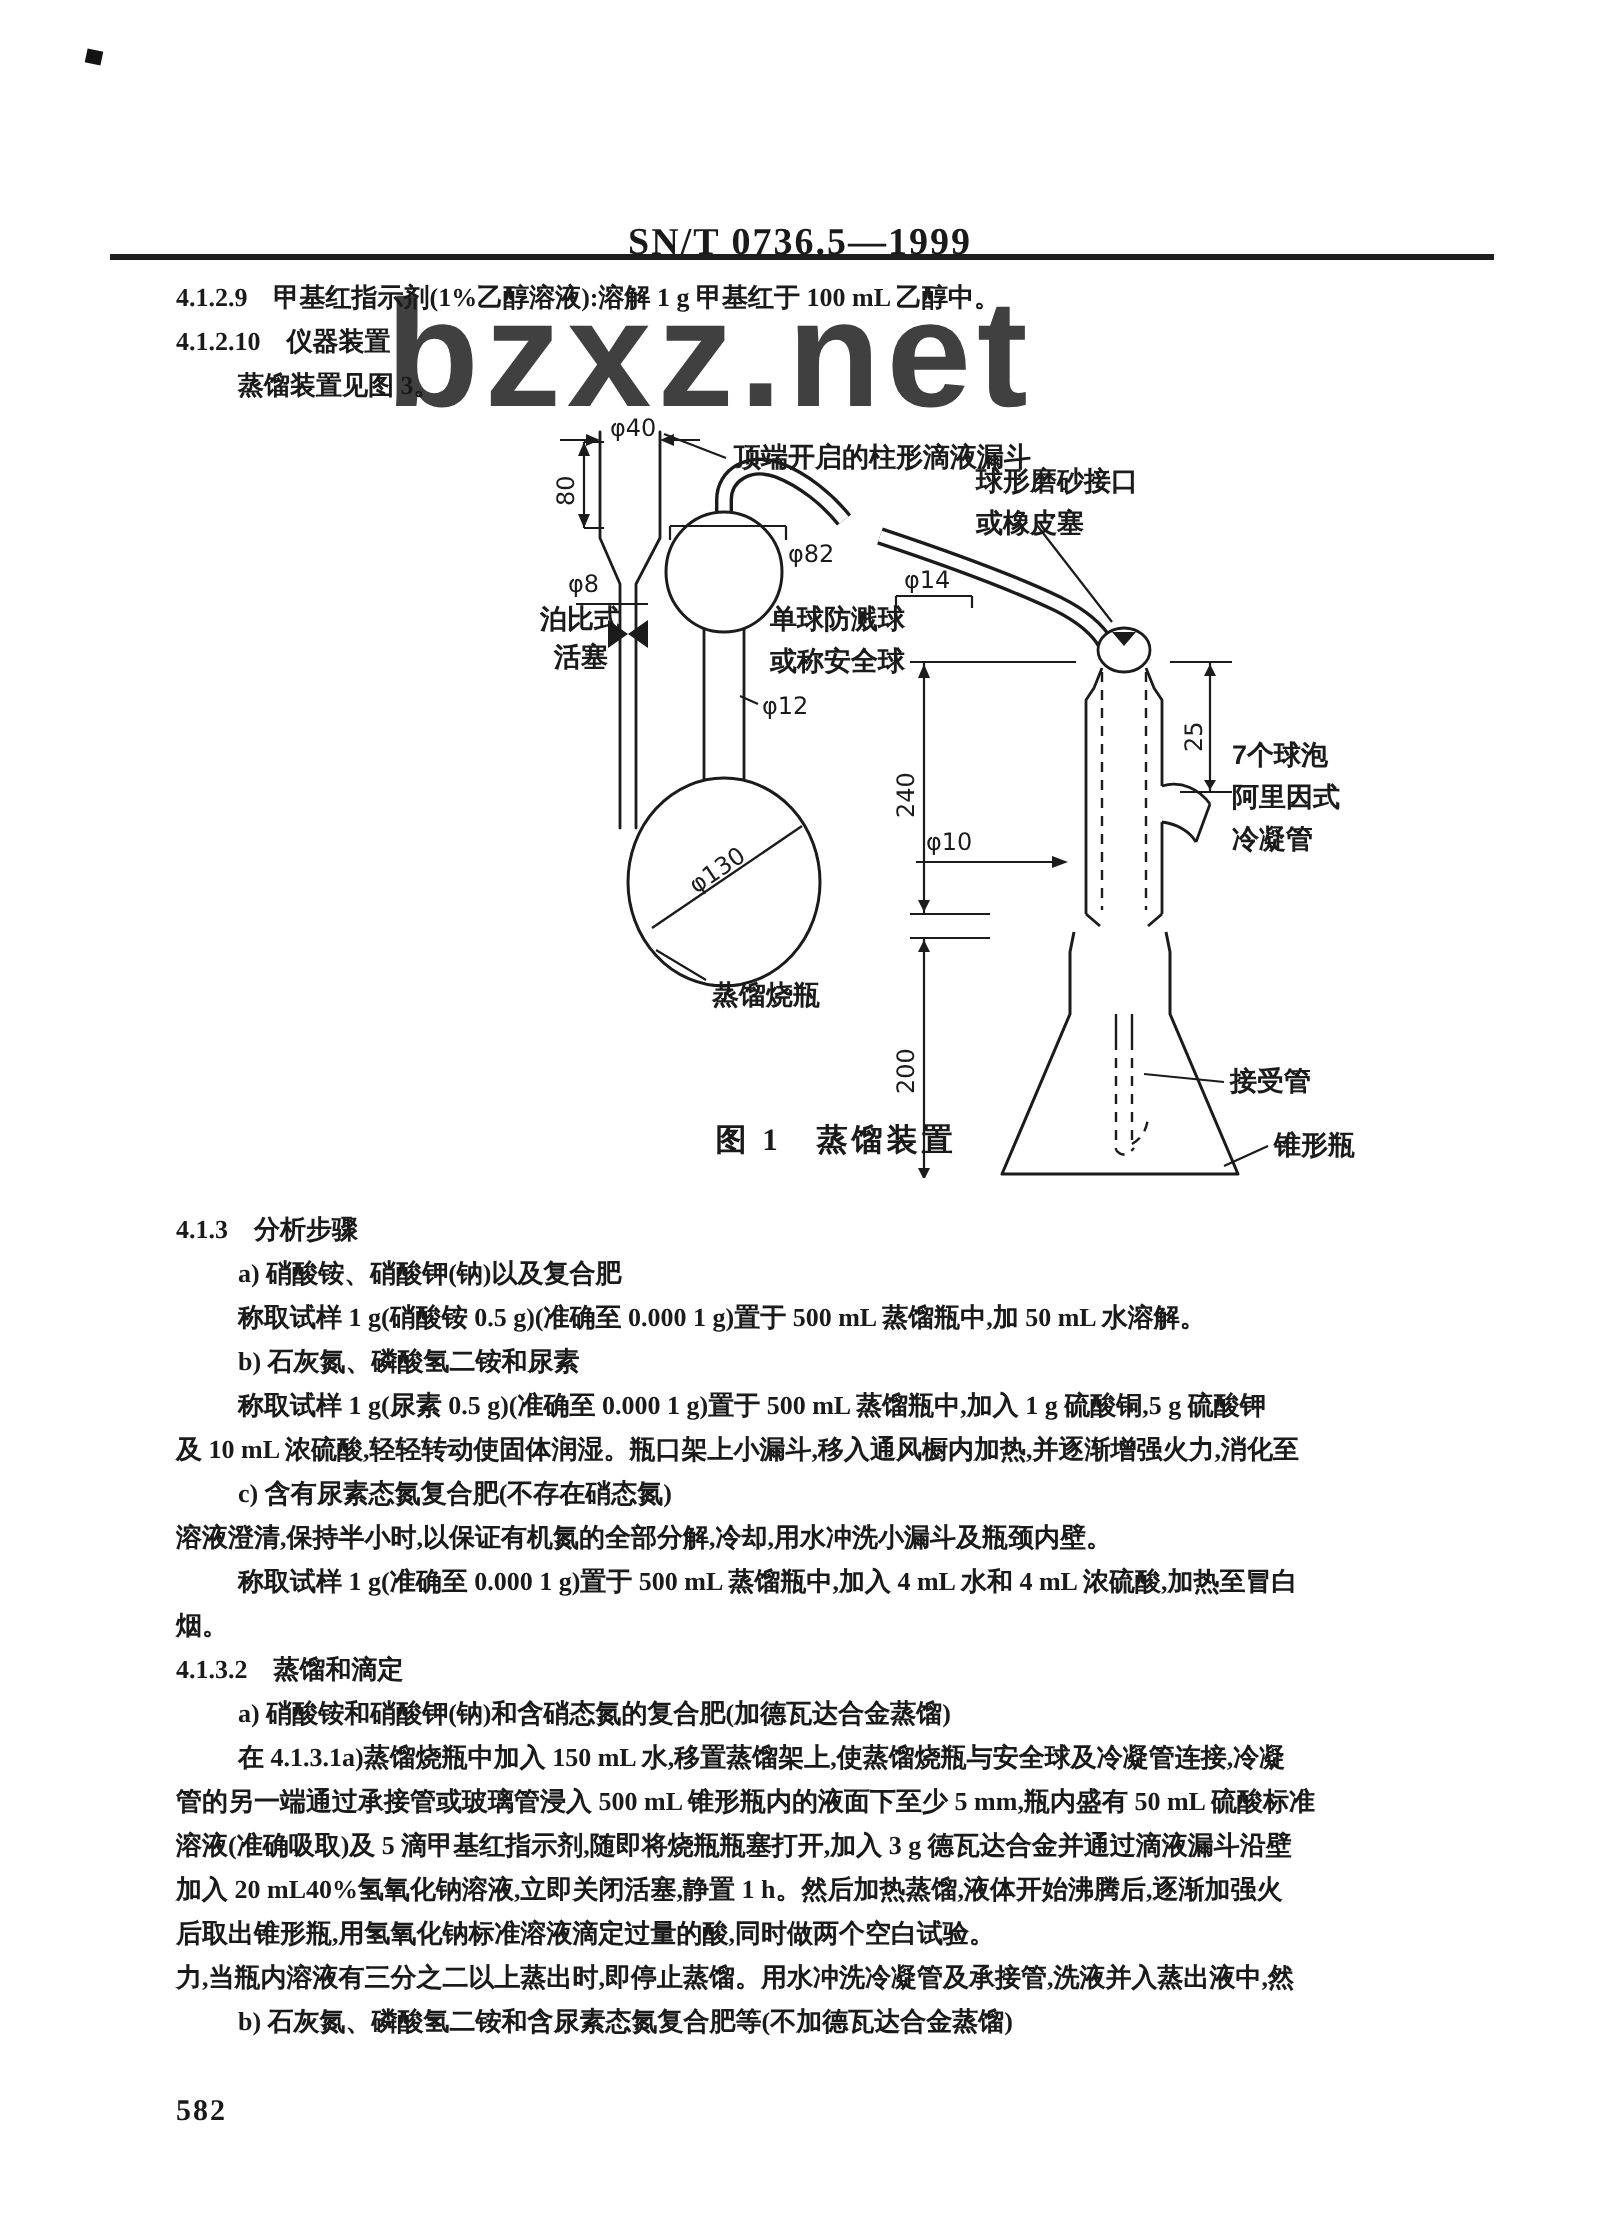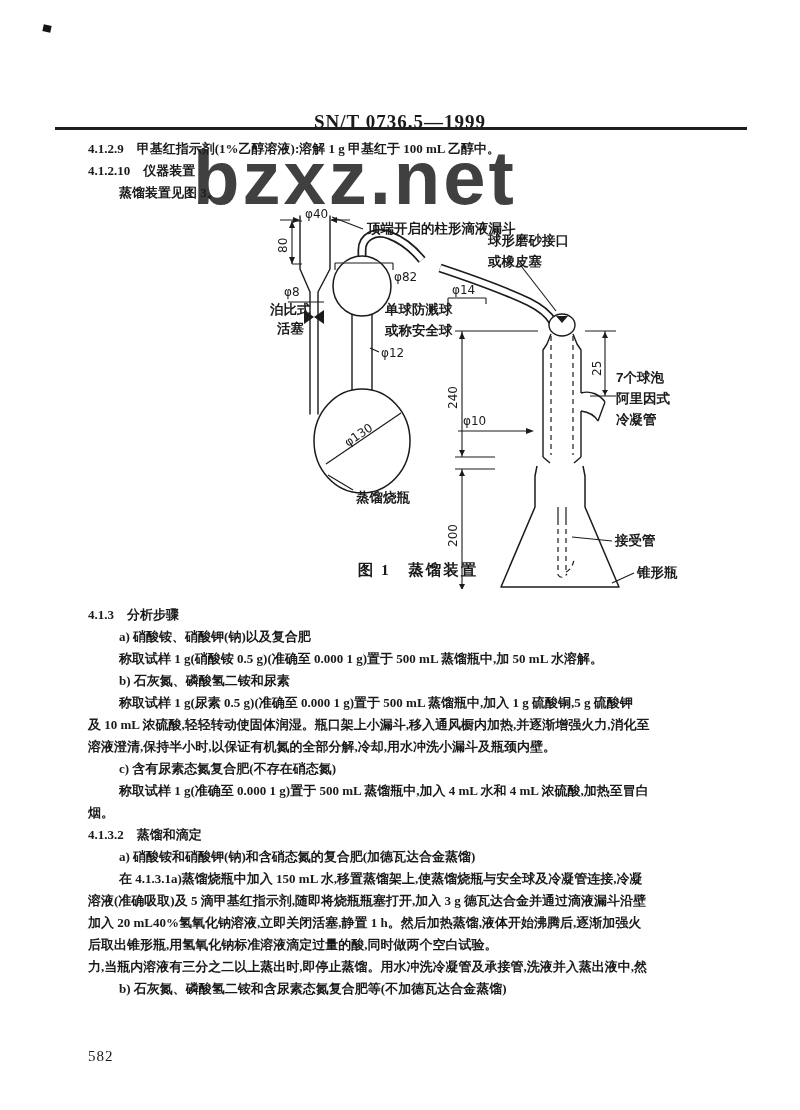--- a/index.html
+++ b/index.html
@@ -13,21 +13,21 @@
   .watermark{position:absolute;left:193px;top:140px;z-index:1;
              font-family:"Liberation Sans","DejaVu Sans",sans-serif;
              font-weight:bold;font-size:76px;letter-spacing:3px;line-height:1;}
   .content{position:absolute;left:88px;top:138px;width:660px;z-index:2;}
   .t{margin:0;font-size:13px;line-height:22px;height:22px;white-space:nowrap;font-weight:700;}
   .t.indent{padding-left:31px;}
   .figure{position:relative;height:400px;}
   .figure svg{position:absolute;left:172px;top:0;}
   .caption{position:absolute;top:356px;left:0;width:100%;text-align:center;
            font-size:15.5px;font-weight:700;letter-spacing:2px;}
-  .page-num{position:absolute;left:88px;top:1048px;font-size:15px;z-index:2;letter-spacing:1px;}
+  .page-num{position:absolute;left:88px;top:1048px;font-size:15px;z-index:2;letter-spacing:1px;font-weight:bold;}
   .lbl{font-family:"Liberation Sans","DejaVu Sans",sans-serif;font-size:13.5px;font-weight:600;}
   .dim{font-family:"DejaVu Sans","Liberation Sans",sans-serif;font-size:12px;}
 </style>
 </head>
 <body>
 
 <div class="page">
 
   <div class="corner-mark"></div>
 
@@ -166,27 +166,28 @@
       </svg>
       <div class="caption">图 1　蒸馏装置</div>
     </div>
 
     <p class="t">4.1.3　分析步骤</p>
     <p class="t indent">a) 硝酸铵、硝酸钾(钠)以及复合肥</p>
     <p class="t indent">称取试样 1 g(硝酸铵 0.5 g)(准确至 0.000 1 g)置于 500 mL 蒸馏瓶中,加 50 mL 水溶解。</p>
     <p class="t indent">b) 石灰氮、磷酸氢二铵和尿素</p>
     <p class="t indent">称取试样 1 g(尿素 0.5 g)(准确至 0.000 1 g)置于 500 mL 蒸馏瓶中,加入 1 g 硫酸铜,5 g 硫酸钾</p>
     <p class="t">及 10 mL 浓硫酸,轻轻转动使固体润湿。瓶口架上小漏斗,移入通风橱内加热,并逐渐增强火力,消化至</p>
+    <p class="t indent">c) 含有尿素态氮复合肥(不存在硝态氮)</p>
     <p class="t">溶液澄清,保持半小时,以保证有机氮的全部分解,冷却,用水冲洗小漏斗及瓶颈内壁。</p>
-    <p class="t indent">c) 含有尿素态氮复合肥(不存在硝态氮)</p>
     <p class="t indent">称取试样 1 g(准确至 0.000 1 g)置于 500 mL 蒸馏瓶中,加入 4 mL 水和 4 mL 浓硫酸,加热至冒白</p>
     <p class="t">烟。</p>
     <p class="t">4.1.3.2　蒸馏和滴定</p>
     <p class="t indent">a) 硝酸铵和硝酸钾(钠)和含硝态氮的复合肥(加德瓦达合金蒸馏)</p>
     <p class="t indent">在 4.1.3.1a)蒸馏烧瓶中加入 150 mL 水,移置蒸馏架上,使蒸馏烧瓶与安全球及冷凝管连接,冷凝</p>
+    <p class="t">管的另一端通过承接管或玻璃管浸入 500 mL 锥形瓶内的液面下至少 5 mm,瓶内盛有 50 mL 硫酸标准</p>
     <p class="t">溶液(准确吸取)及 5 滴甲基红指示剂,随即将烧瓶瓶塞打开,加入 3 g 德瓦达合金并通过滴液漏斗沿壁</p>
     <p class="t">加入 20 mL40%氢氧化钠溶液,立即关闭活塞,静置 1 h。然后加热蒸馏,液体开始沸腾后,逐渐加强火</p>
     <p class="t">后取出锥形瓶,用氢氧化钠标准溶液滴定过量的酸,同时做两个空白试验。</p>
     <p class="t">力,当瓶内溶液有三分之二以上蒸出时,即停止蒸馏。用水冲洗冷凝管及承接管,洗液并入蒸出液中,然</p>
     <p class="t indent">b) 石灰氮、磷酸氢二铵和含尿素态氮复合肥等(不加德瓦达合金蒸馏)</p>
   </div>
 
   <div class="page-num">582</div>
 </div>
 

